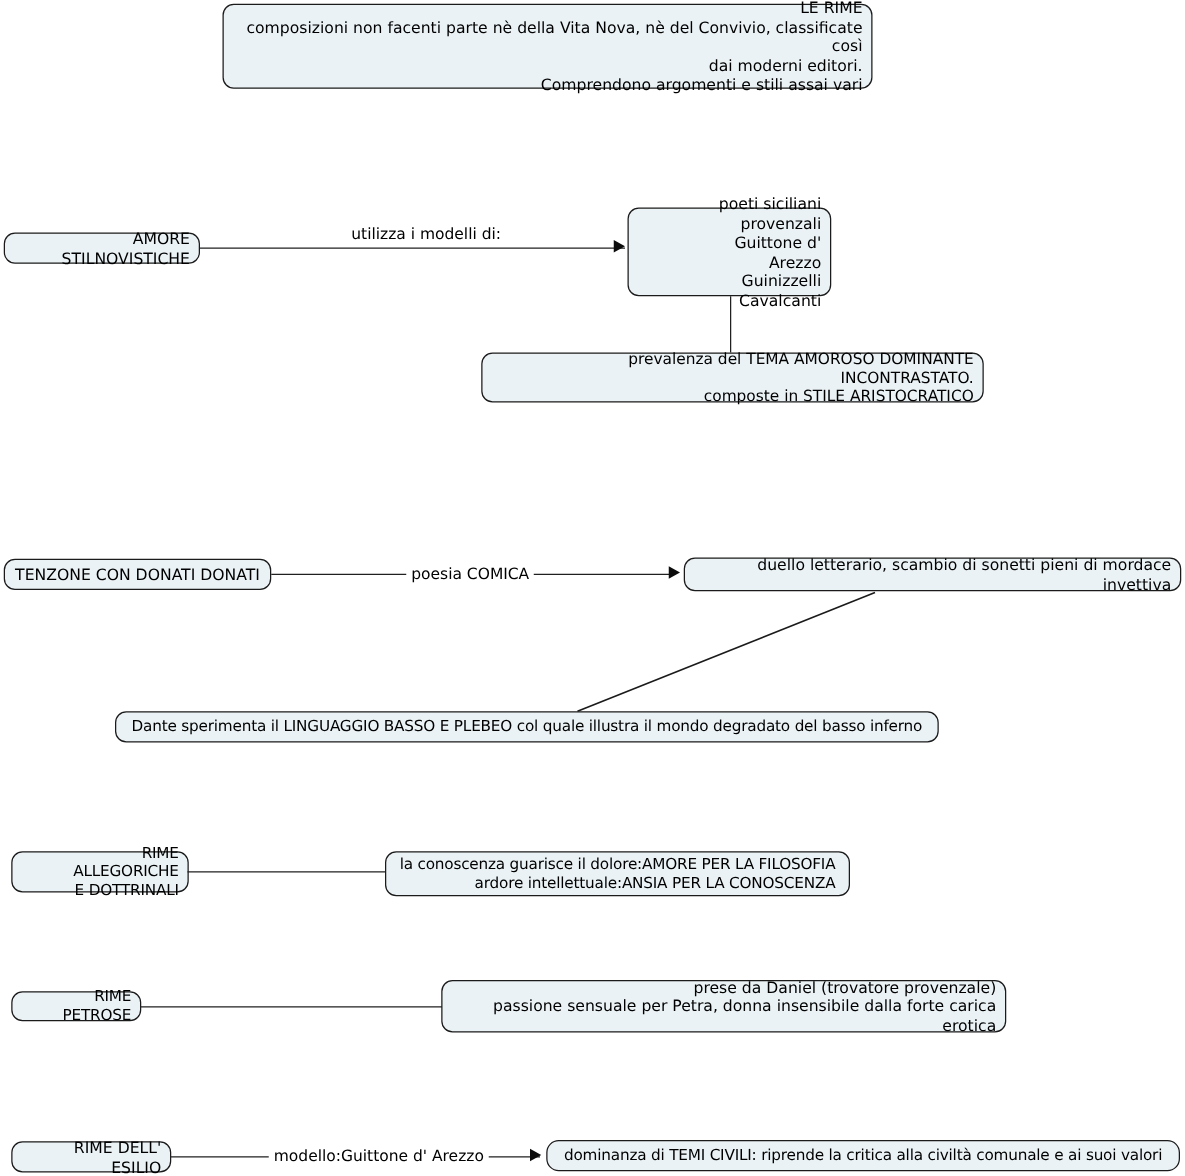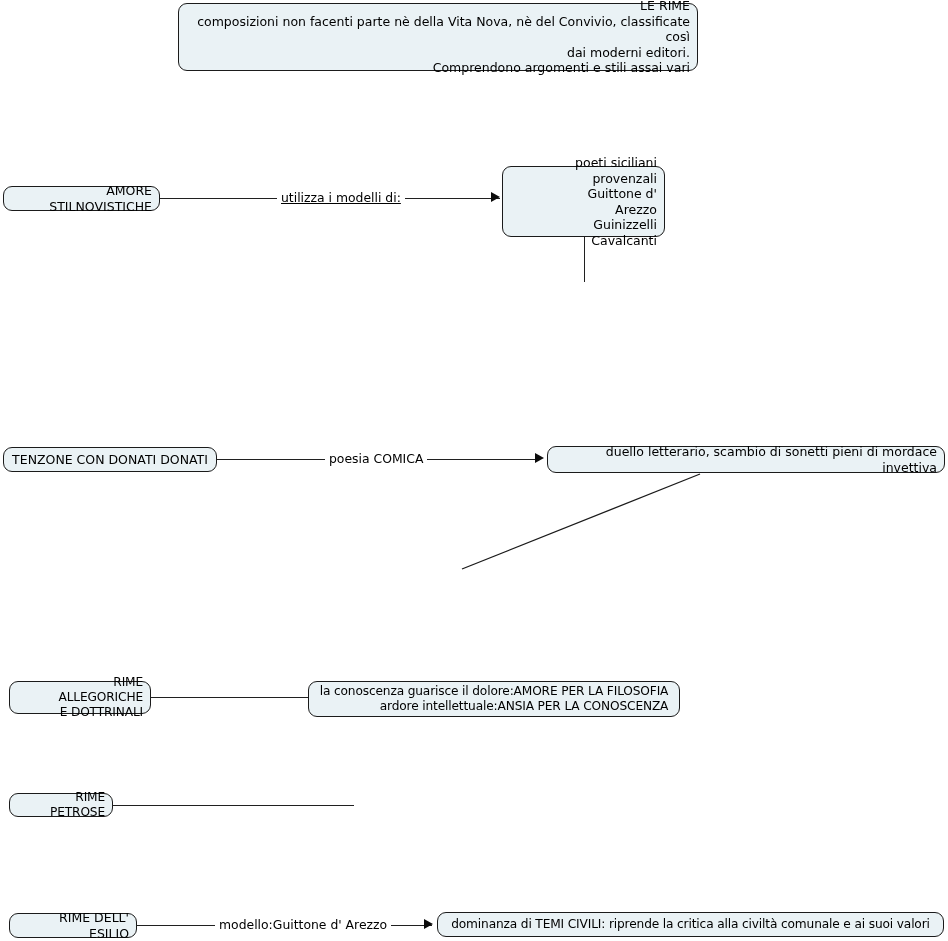--- a/index.html
+++ b/index.html
@@ -84,58 +84,63 @@
 <div id="canvas">
 
   <div class="node" style="left:178px; top:3px; width:520px; height:68px;">LE RIME
 composizioni non facenti parte nè della Vita Nova, nè del Convivio, classificate così
 dai moderni editori.
 Comprendono argomenti e stili assai vari</div>
 
   <div class="node" style="left:3px; top:186px; width:157px; height:25px;">AMORE STILNOVISTICHE</div>
 
   <div class="line-h" style="left:160px; top:198px; width:340px;"></div>
-  <div class="edge-label" style="left:277px; top:191px;text-decoration:underline;">utilizza i modelli di:</div>
+  <div class="edge-label" style="left:277px; top:180px;">utilizza i modelli di:</div>
   <div class="arrow-right" style="left:491px; top:192px;"></div>
 
   <div class="node" style="left:502px; top:166px; width:163px; height:71px;padding-left:44px;">poeti siciliani provenzali
 Guittone d' Arezzo
 Guinizzelli
 Cavalcanti</div>
 
   <div class="line-v" style="left:584px; top:237px; height:45px;"></div>
 
+  <div class="node tight" style="left:385px; top:282px; width:402px; height:40px;">prevalenza del TEMA AMOROSO DOMINANTE INCONTRASTATO.
+composte in STILE ARISTOCRATICO</div>
 
   <div class="node" style="left:3px; top:447px; width:214px; height:25px;">TENZONE CON DONATI DONATI</div>
 
   <div class="line-h" style="left:217px; top:459px; width:320px;"></div>
   <div class="edge-label" style="left:325px; top:452px;">poesia COMICA</div>
   <div class="arrow-right" style="left:535px; top:453px;"></div>
 
   <div class="node" style="left:547px; top:446px; width:398px; height:27px;">duello letterario, scambio di sonetti pieni di mordace invettiva</div>
 
   <svg class="diag" style="left:0px; top:0px; width:948px; height:941px;">
     <line x1="700" y1="474" x2="462" y2="569"></line>
   </svg>
 
+  <div class="node condensed" style="left:92px; top:569px; width:659px; height:25px;">Dante sperimenta il LINGUAGGIO BASSO E PLEBEO col quale illustra il mondo degradato del basso inferno</div>
 
   <div class="node condensed" style="left:9px; top:681px; width:142px; height:33px;padding-left:19px;">RIME ALLEGORICHE
 E DOTTRINALI</div>
 
   <div class="line-h" style="left:150px; top:697px; width:159px;"></div>
 
   <div class="node condensed" style="left:308px; top:681px; width:372px; height:36px;">la conoscenza guarisce il dolore:AMORE PER LA FILOSOFIA
 ardore intellettuale:ANSIA PER LA CONOSCENZA</div>
 
   <div class="node condensed" style="left:9px; top:793px; width:104px; height:24px;">RIME PETROSE</div>
 
   <div class="line-h" style="left:112px; top:805px; width:242px;"></div>
 
+  <div class="node" style="left:353px; top:784px; width:452px; height:42px;">prese da Daniel (trovatore provenzale)
+passione sensuale per Petra, donna insensibile dalla forte carica erotica</div>
 
   <div class="node" style="left:9px; top:913px; width:128px; height:25px;">RIME DELL' ESILIO</div>
 
   <div class="line-h" style="left:136px; top:925px; width:296px;"></div>
   <div class="edge-label" style="left:215px; top:918px;text-align:right;">modello:Guittone d' Arezzo</div>
   <div class="arrow-right" style="left:424px; top:919px;"></div>
 
-  <div class="node condensed" style="left:437px; top:912px; width:507px; height:25px;">dominanza di TEMI CIVILI: riprende la critica alla civiltà comunale e ai suoi valori</div>
+  <div class="node condensed" style="left:437px; top:912px; width:507px; height:25px;border-radius:10px;">dominanza di TEMI CIVILI: riprende la critica alla civiltà comunale e ai suoi valori</div>
 
 </div>
 
 </body></html>

